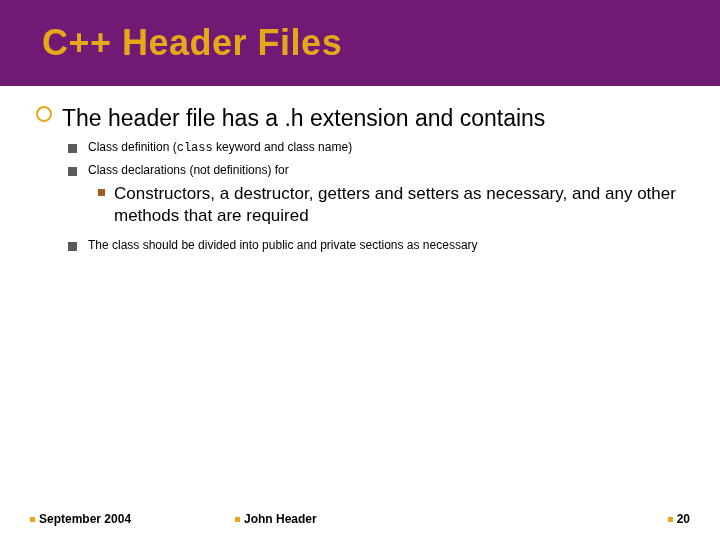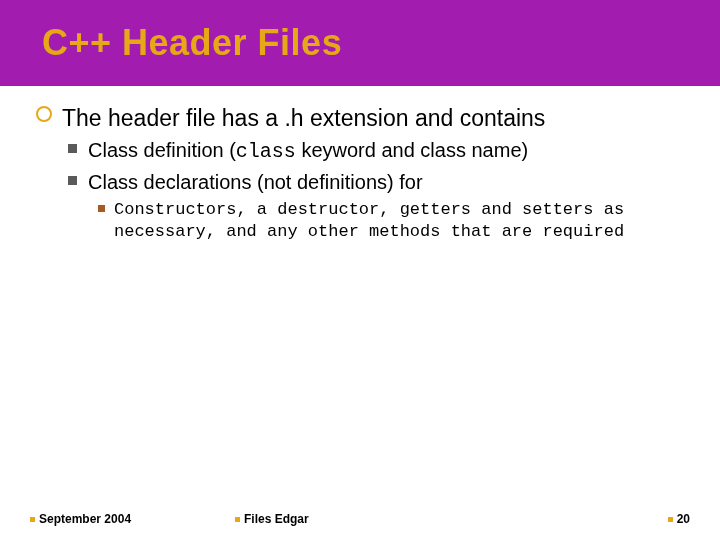--- a/index.html
+++ b/index.html
@@ -6,21 +6,21 @@
   body {
     width: 720px;
     height: 540px;
     background: #ffffff;
     font-family: Arial, Helvetica, sans-serif;
     color: #000000;
     position: relative;
     overflow: hidden;
   }
   .title-band {
-    background: #a21caf;
+    background: #701a75;
     width: 100%;
     padding: 22px 11px 22px 42px;
   }
   .title {
     color: #e6a817;
     font-size: 36px;
     font-weight: bold;
     letter-spacing: 0.5px;
   }
   .content {
@@ -52,32 +52,31 @@
   }
   .l2-bullet {
     position: absolute;
     left: 32px;
     top: 7px;
     width: 9px;
     height: 9px;
     background: #5a5a5a;
   }
   .l2-text {
-    font-size: 20px;
+    font-size: 12px;
     line-height: 1.3;
   }
   .mono {
     font-family: "Courier New", Courier, monospace;
   }
   .l3 {
     position: relative;
     padding-left: 78px;
     margin-top: 4px;
     margin-bottom: 4px;
-    font-family: Liberation Mono, monospace;
   }
   .l3-bullet {
     position: absolute;
     left: 62px;
     top: 6px;
     width: 7px;
     height: 7px;
     background: #a65b24;
   }
   .l3-text {
@@ -136,26 +135,30 @@
   <div class="l2">
     <span class="l2-bullet"></span>
     <span class="l2-text">Class declarations (not definitions) for</span>
   </div>
 
   <div class="l3">
     <span class="l3-bullet"></span>
     <span class="l3-text">Constructors, a destructor, getters and setters as necessary, and any other methods that are required</span>
   </div>
 
+  <div class="l2" style="margin-top:8px">
+    <span class="l2-bullet"></span>
+    <span class="l2-text">The class should be divided into public and private sections as necessary</span>
+  </div>
 
 </div>
 
 <div class="footer">
   <div class="footer-left">
     <span class="fb"></span><span>September 2004</span>
   </div>
   <div class="footer-center">
-    <span class="fb"></span><span>Files Edgar</span>
+    <span class="fb"></span><span>John Header</span>
   </div>
   <div class="footer-right">
     <span class="fb"></span><span>20</span>
   </div>
 </div>
 
 </body></html>

